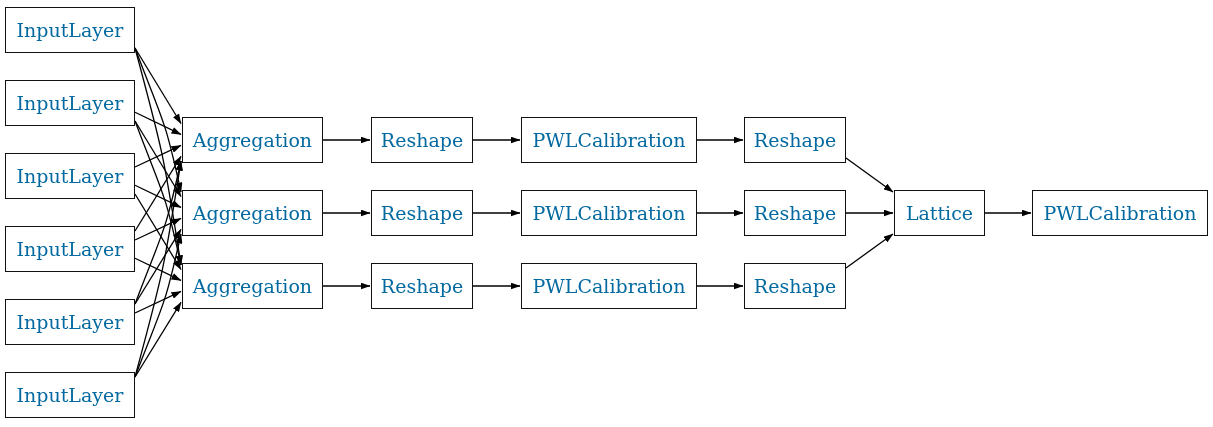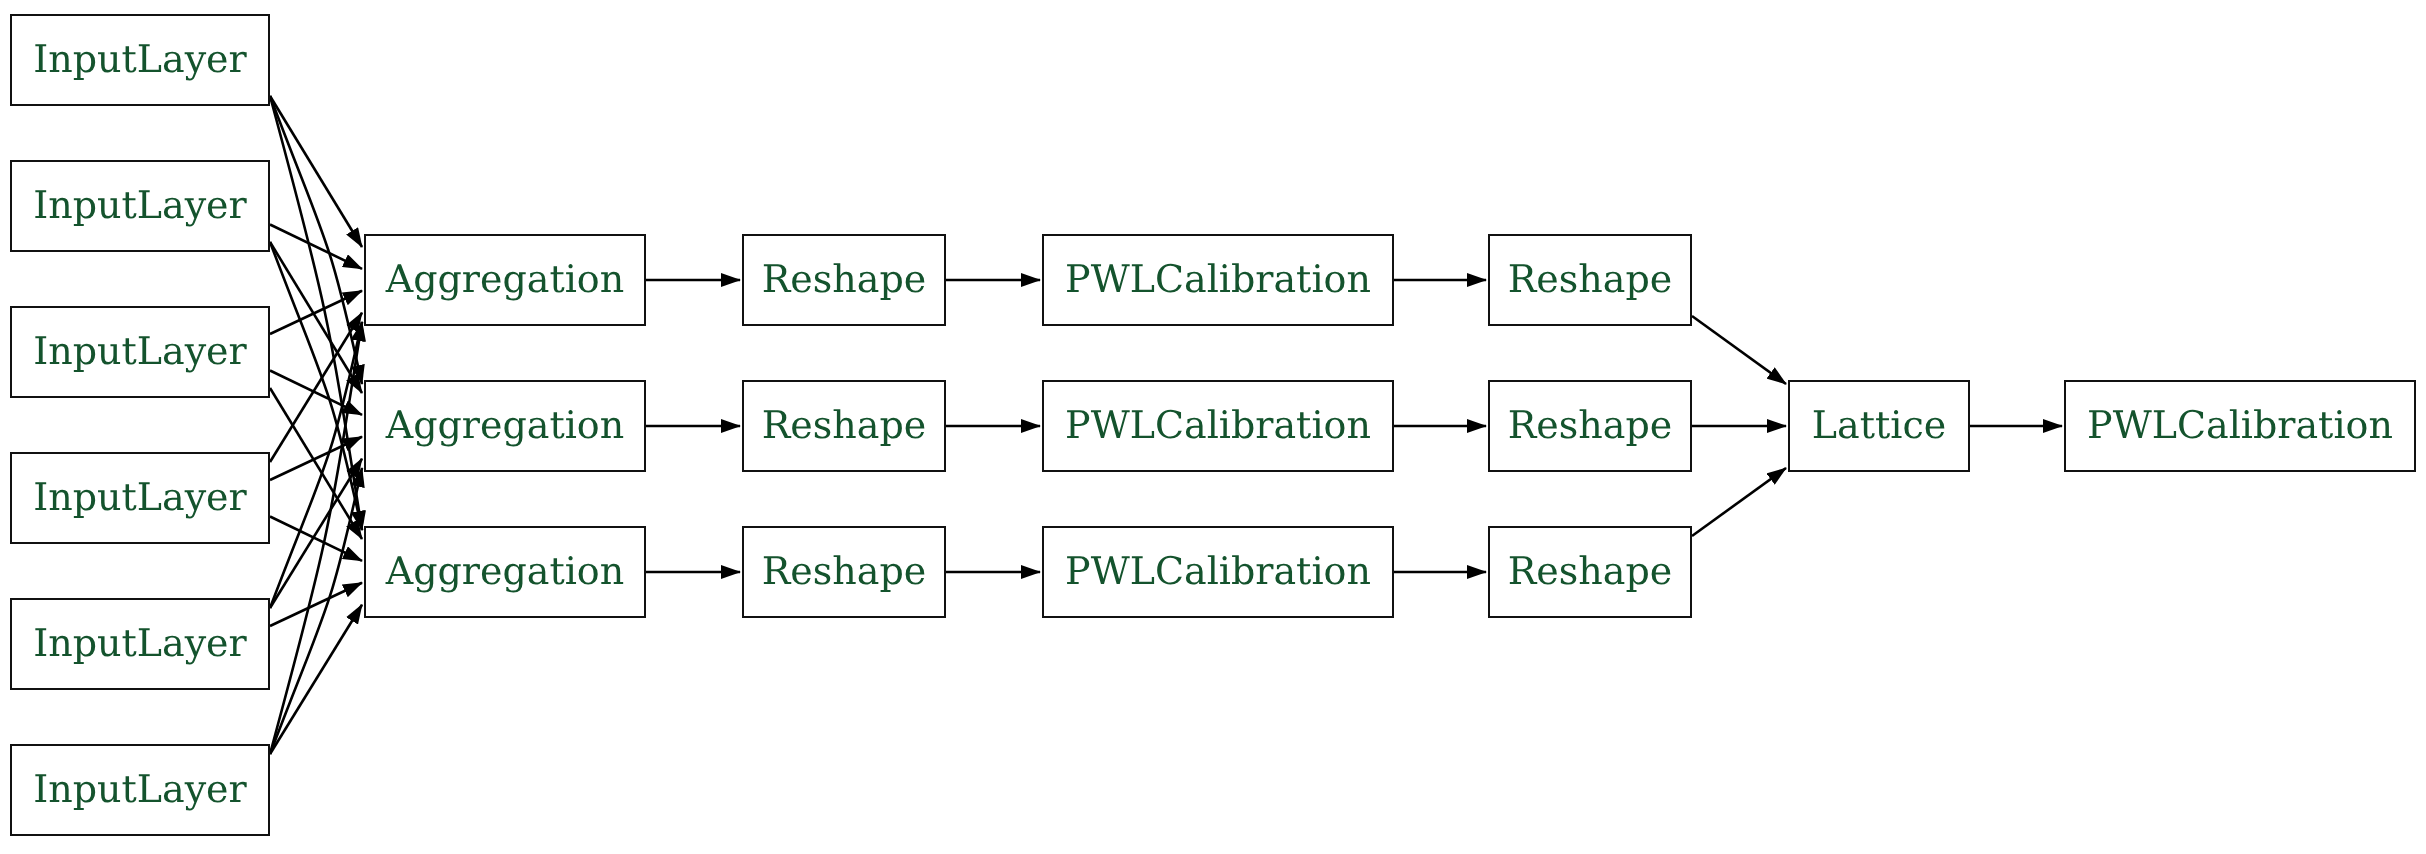--- a/index.html
+++ b/index.html
@@ -23,21 +23,21 @@
   .node {
     position: absolute;
     box-sizing: border-box;
     border: 1.4px solid #111111;
     background: #ffffff;
     display: flex;
     align-items: center;
     justify-content: center;
     font-size: 19px;
     line-height: 1;
-    color: #14532d;
+    color: #0369a1;
     white-space: nowrap;
   }
 </style>
 </head>
 <body>
 
 <div class="canvas" style="width: 1213px; height: 427px;">
     <svg class="edges-layer" width="1213" height="427" viewBox="0 0 1213 427">
       <defs>
         <marker id="arrowhead" viewBox="0 0 10 7" refX="9.5" refY="3.5" markerWidth="10" markerHeight="7" markerUnits="userSpaceOnUse" orient="auto">

